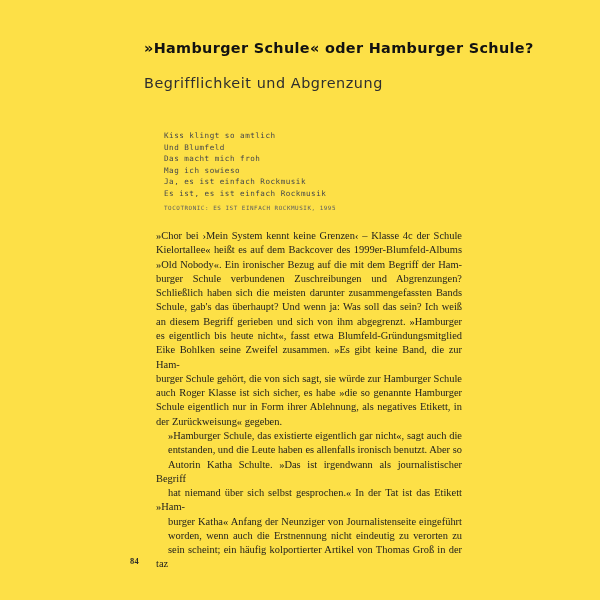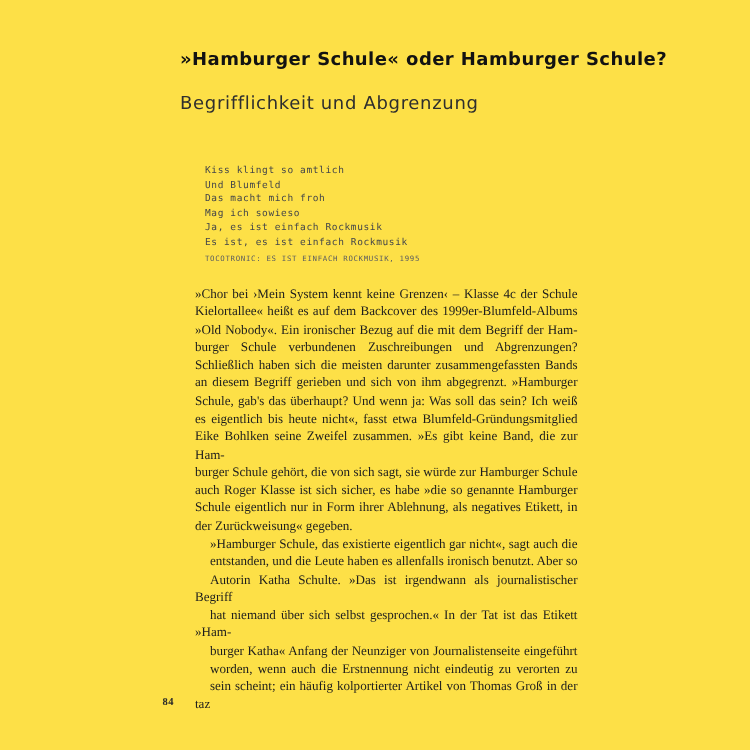--- a/index.html
+++ b/index.html
@@ -150,22 +150,22 @@
   </div>
 
   <div class="body-block">
 
     <p class="para">
       <span class="para-line just">»Chor bei ›Mein System kennt keine Grenzen‹ – Klasse 4c der Schule</span>
       <span class="para-line just">Kielortallee« heißt es auf dem Backcover des 1999er-Blumfeld-Albums</span>
       <span class="para-line just">»Old Nobody«. Ein ironischer Bezug auf die mit dem Begriff der Ham-</span>
       <span class="para-line just">burger Schule verbundenen Zuschreibungen und Abgrenzungen?</span>
       <span class="para-line just">Schließlich haben sich die meisten darunter zusammengefassten Bands</span>
+      <span class="para-line just">Schule, gab's das überhaupt? Und wenn ja: Was soll das sein? Ich weiß</span>
       <span class="para-line just">an diesem Begriff gerieben und sich von ihm abgegrenzt. »Hamburger</span>
-      <span class="para-line just">Schule, gab's das überhaupt? Und wenn ja: Was soll das sein? Ich weiß</span>
       <span class="para-line just">es eigentlich bis heute nicht«, fasst etwa Blumfeld-Gründungsmitglied</span>
       <span class="para-line just">Eike Bohlken seine Zweifel zusammen. »Es gibt keine Band, die zur Ham-</span>
       <span class="para-line just">burger Schule gehört, die von sich sagt, sie würde zur Hamburger Schule</span>
       <span class="para-line just">auch Roger Klasse ist sich sicher, es habe »die so genannte Hamburger</span>
       <span class="para-line just">Schule eigentlich nur in Form ihrer Ablehnung, als negatives Etikett, in</span>
       <span class="para-line just last">der Zurückweisung« gegeben.</span>
     </p>
 
     <p class="para">
       <span class="para-line just indent">»Hamburger Schule, das existierte eigentlich gar nicht«, sagt auch die</span>

